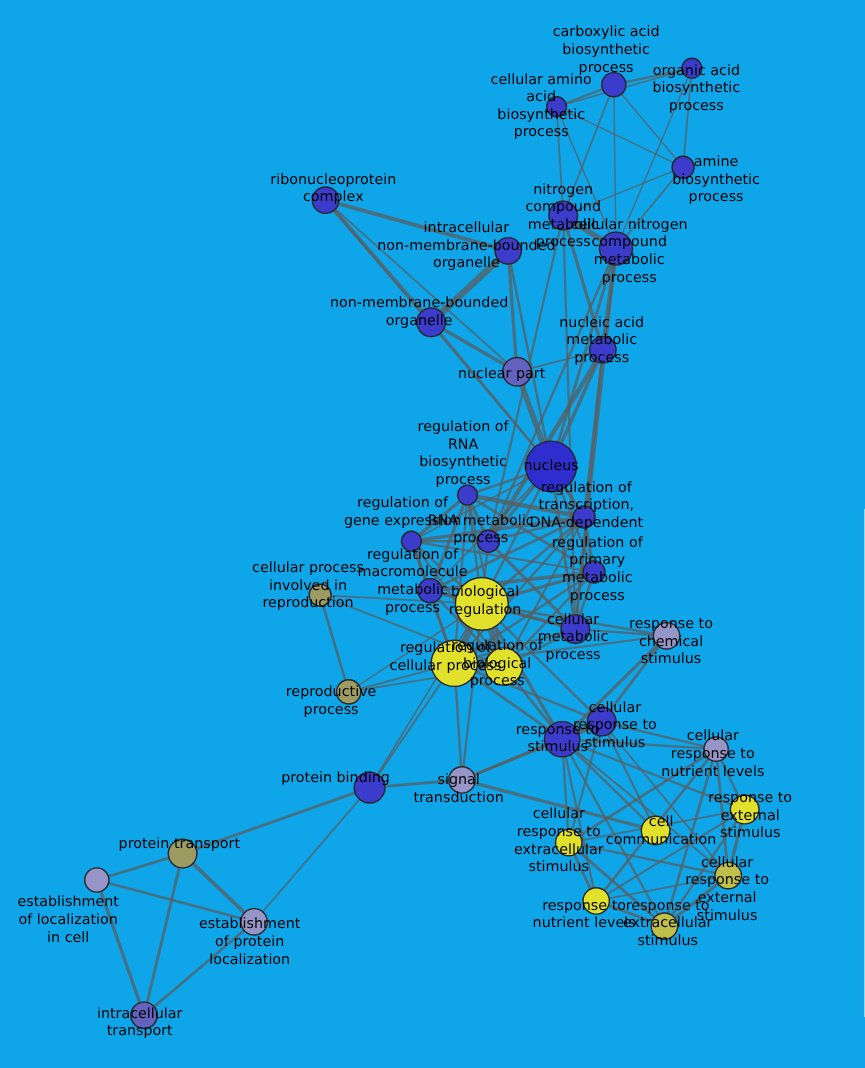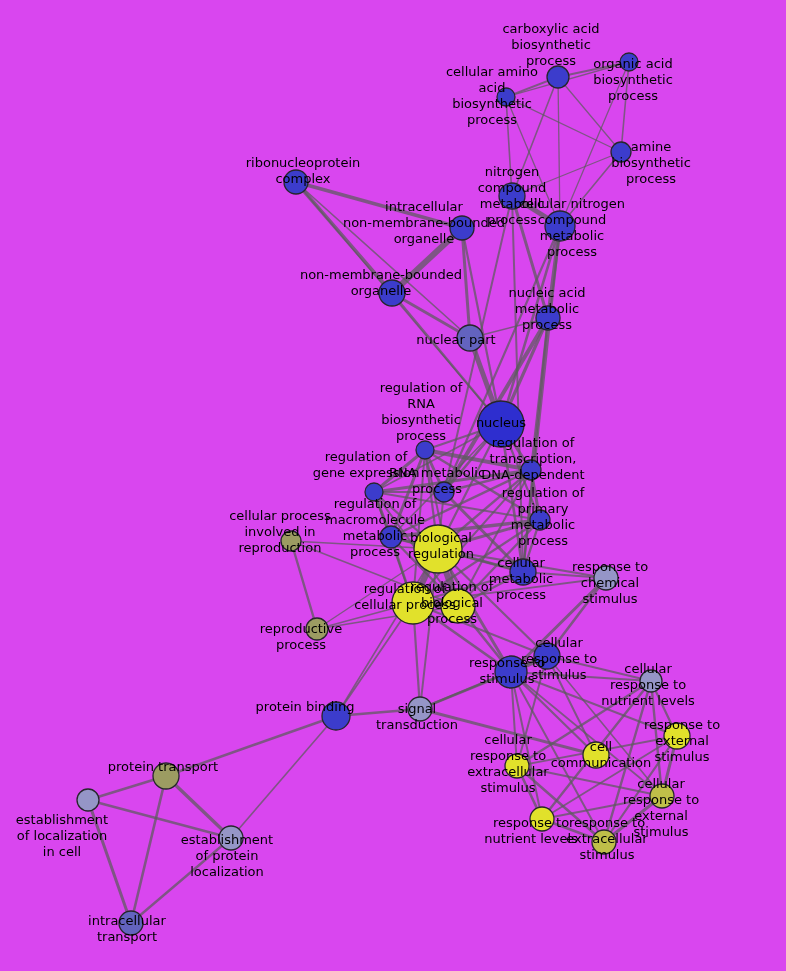--- a/index.html
+++ b/index.html
@@ -8,21 +8,21 @@
     background: #ffffff;
     width: 786px;
     height: 971px;
     overflow: hidden;
     font-family: "DejaVu Sans", sans-serif;
   }
   #graph-wrap {
     position: relative;
     width: 786px;
     height: 971px;
-    background: #d946ef;
+    background: #0ea5e9;
   }
   svg { display: block; }
   .edge { stroke-linecap: round; }
   .node { stroke: #26262b; stroke-width: 1.3; }
   .node-label {
     font-family: "DejaVu Sans", sans-serif;
     font-size: 13px;
     fill: #000000;
     text-anchor: middle;
     pointer-events: none;

